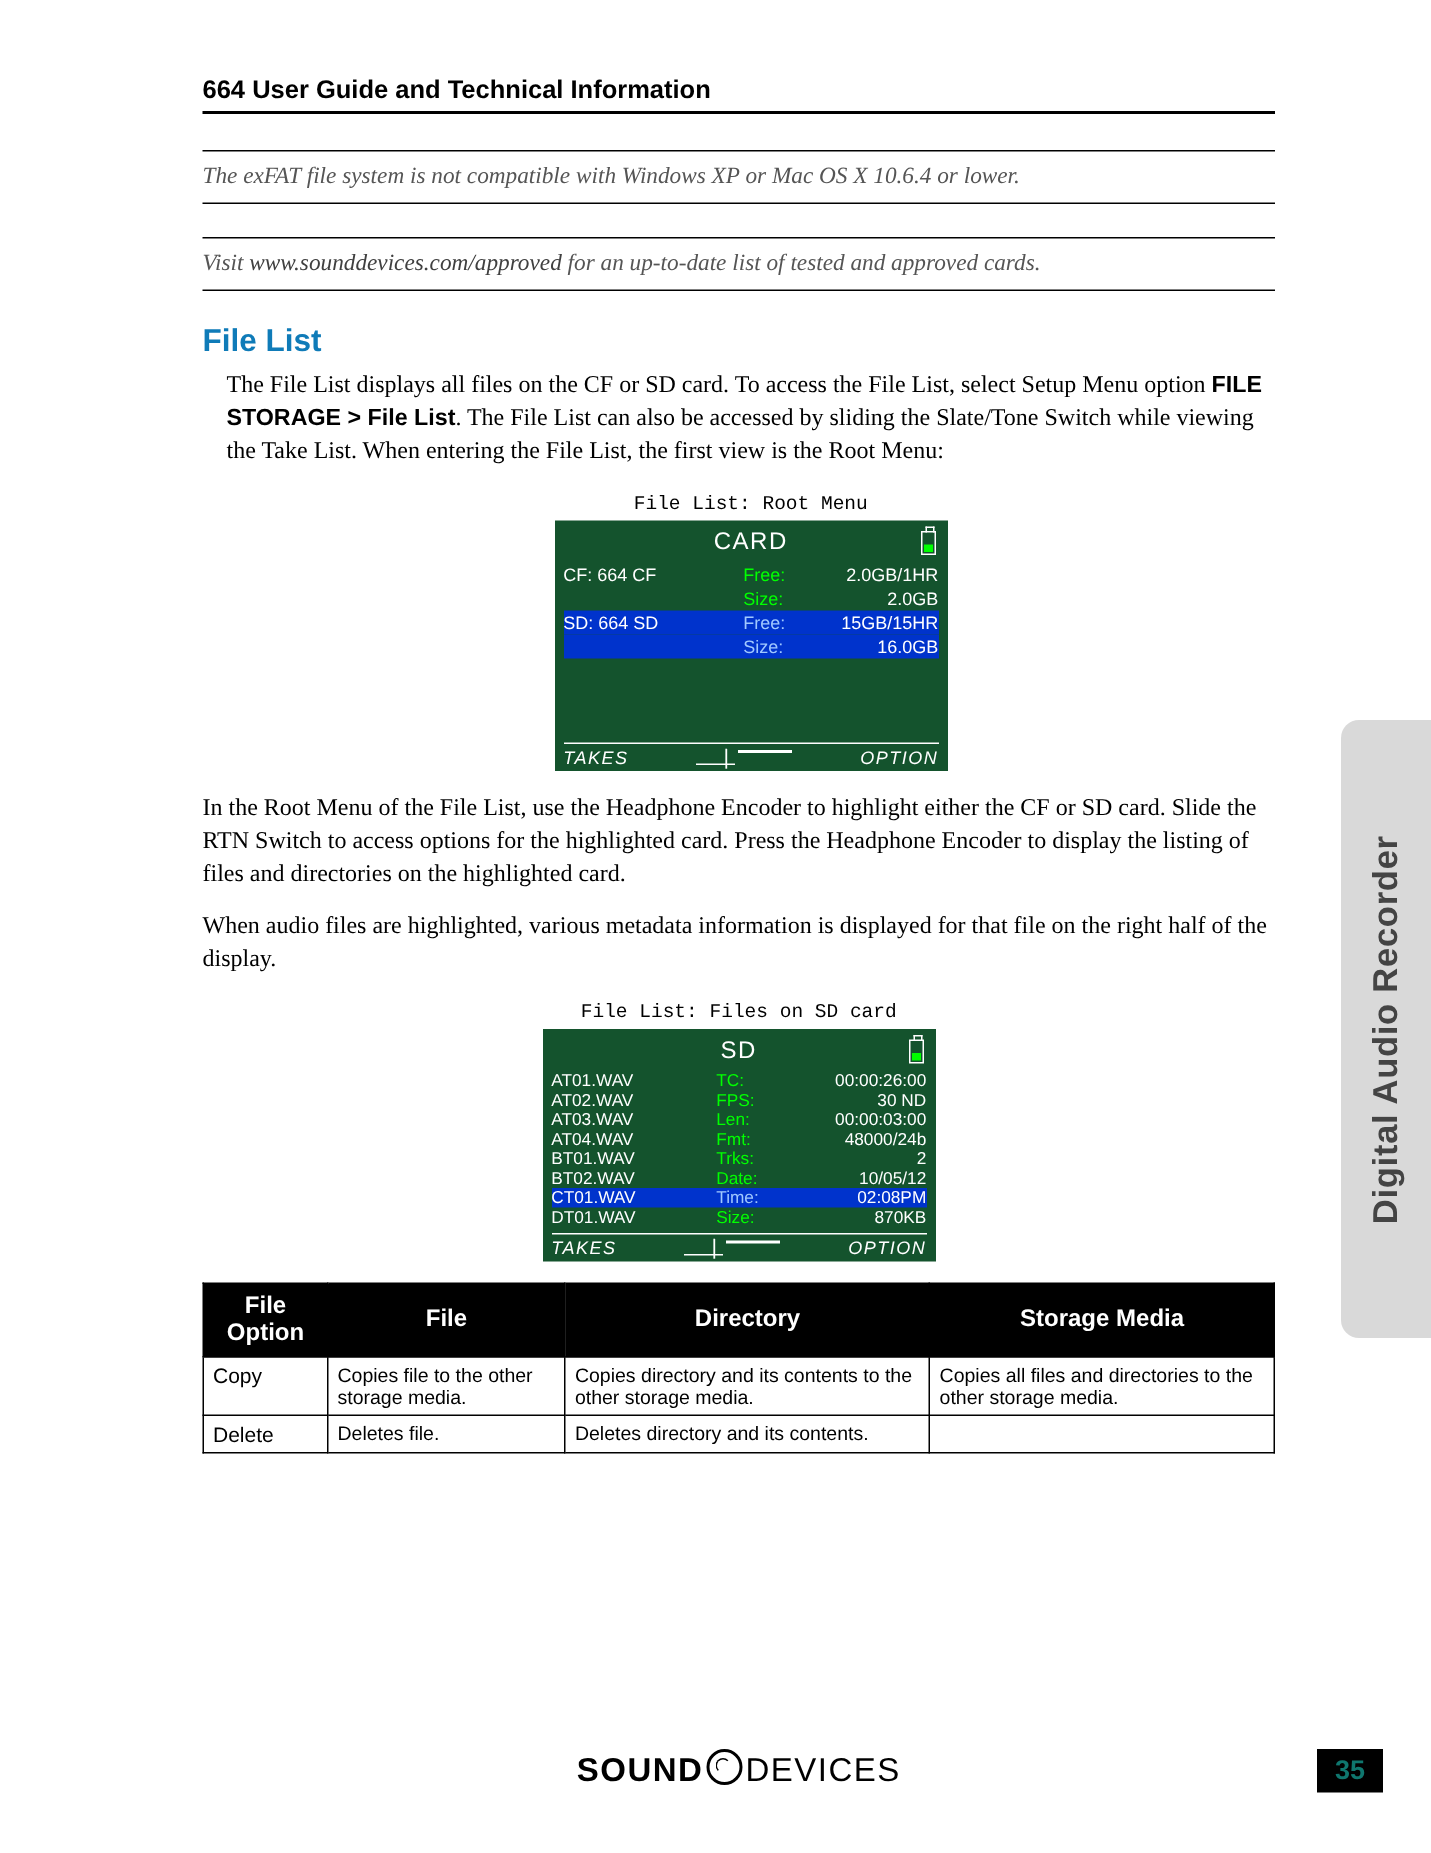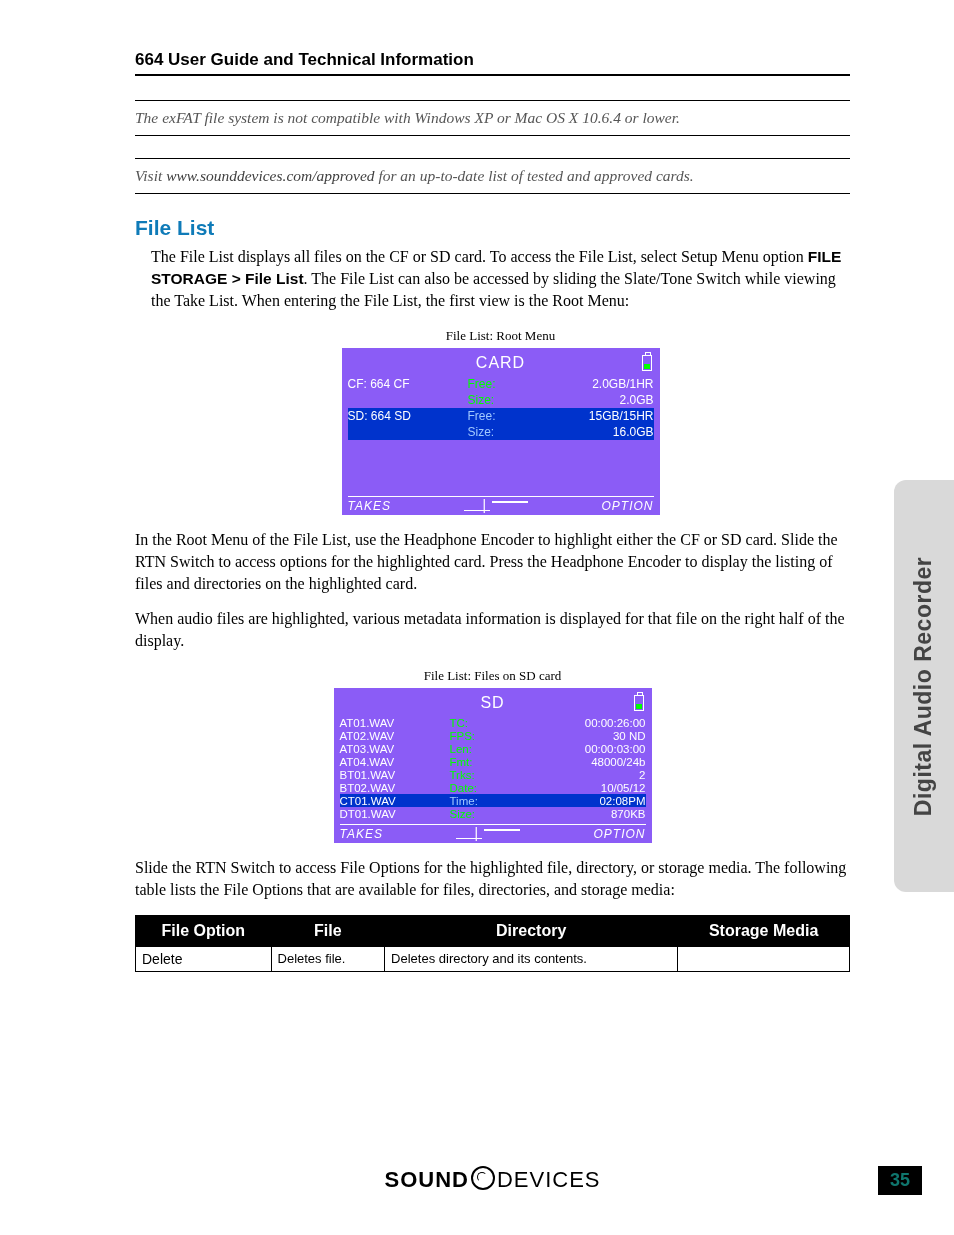--- a/index.html
+++ b/index.html
@@ -49,30 +49,30 @@
     font-size: 16px;
     line-height: 1.35;
     margin: 6px 0 14px 0;
   }
   .menu-path {
     font-family: Arial, Helvetica, sans-serif;
     font-weight: bold;
     font-size: 15.5px;
   }
   .fig-caption {
-    font-family: Liberation Serif, serif;
+    font-family: Liberation Mono, monospace;
     font-size: 13px;
     text-align: center;
     margin: 17px 0 4px 0;
   }
   
   .device {
-    width: 318px;
+    width: 262px;
     margin: 0 auto 14px auto;
-    background: #8b5cf6;
+    background: #14532d;
     color: #fff;
     font-family: Verdana, Arial, sans-serif;
     font-size: 12px;
     padding: 4px 6px 2px 6px;
     box-sizing: border-box;
   }
   .device .title-row {
     text-align: center;
     font-size: 16px;
     letter-spacing: 1px;
@@ -357,33 +357,38 @@
     <div class="footer">
       <span>TAKES</span>
       <span class="scrub">
           <span class="bar1"></span>
           <span class="bar2"></span>
         </span>
       <span>OPTION</span>
     </div>
   </div>
 
-  <p class="body">Slide the RTN Switch to access File Options for the highlighted file, directory, or storage media. The following table lists the File Options that are available for files, directories, and storage media:</p>
 
   <table class="opts">
     <thead>
       <tr>
         <th>File Option</th>
         <th>File</th>
         <th>Directory</th>
         <th>Storage Media</th>
       </tr>
     </thead>
     <tbody>
       <tr>
+        <td class="fo">Copy</td>
+        <td>Copies file to the other storage media.</td>
+        <td>Copies directory and its contents to the other storage media.</td>
+        <td>Copies all files and directories to the other storage media.</td>
+      </tr>
+      <tr>
         <td class="fo">Delete</td>
         <td>Deletes file.</td>
         <td>Deletes directory and its contents.</td>
         <td></td>
       </tr>
     </tbody>
   </table>
 </div>
 
 <div class="tab">

